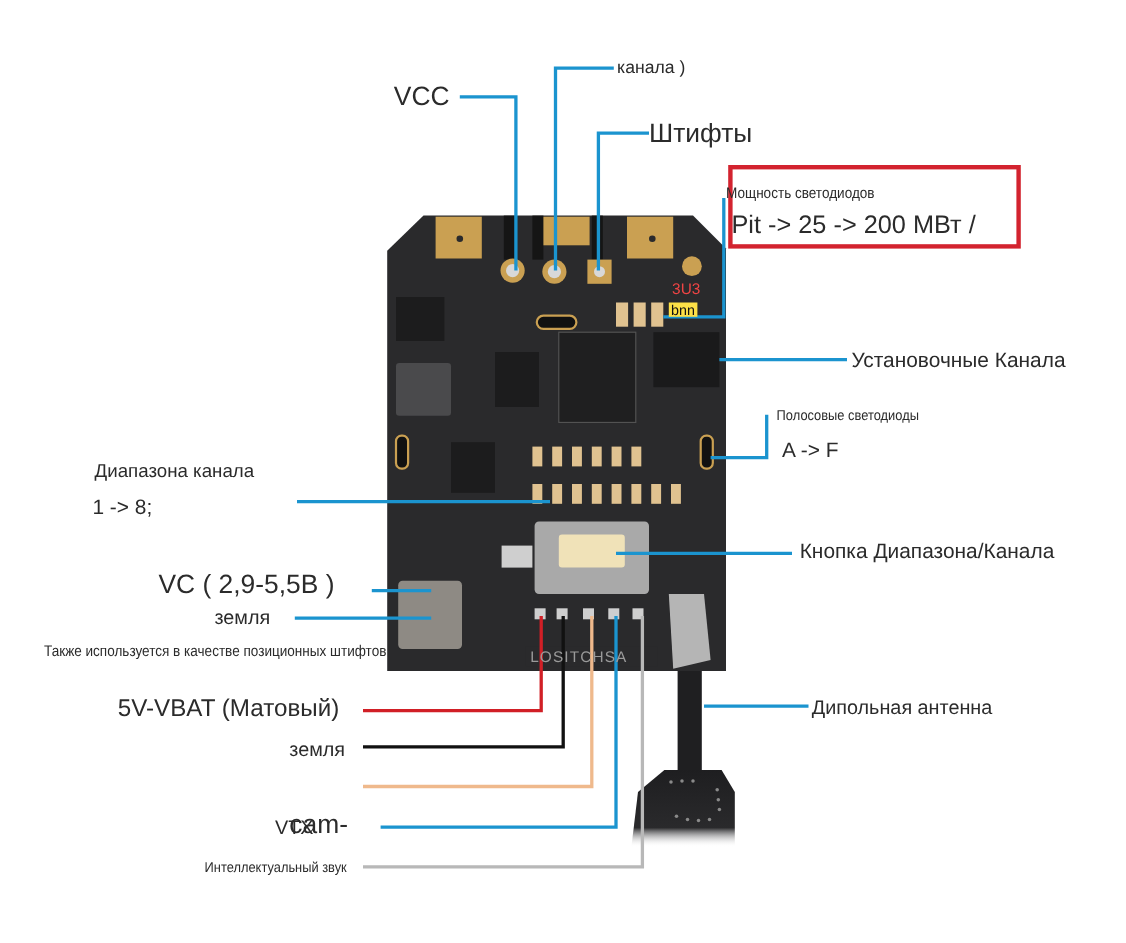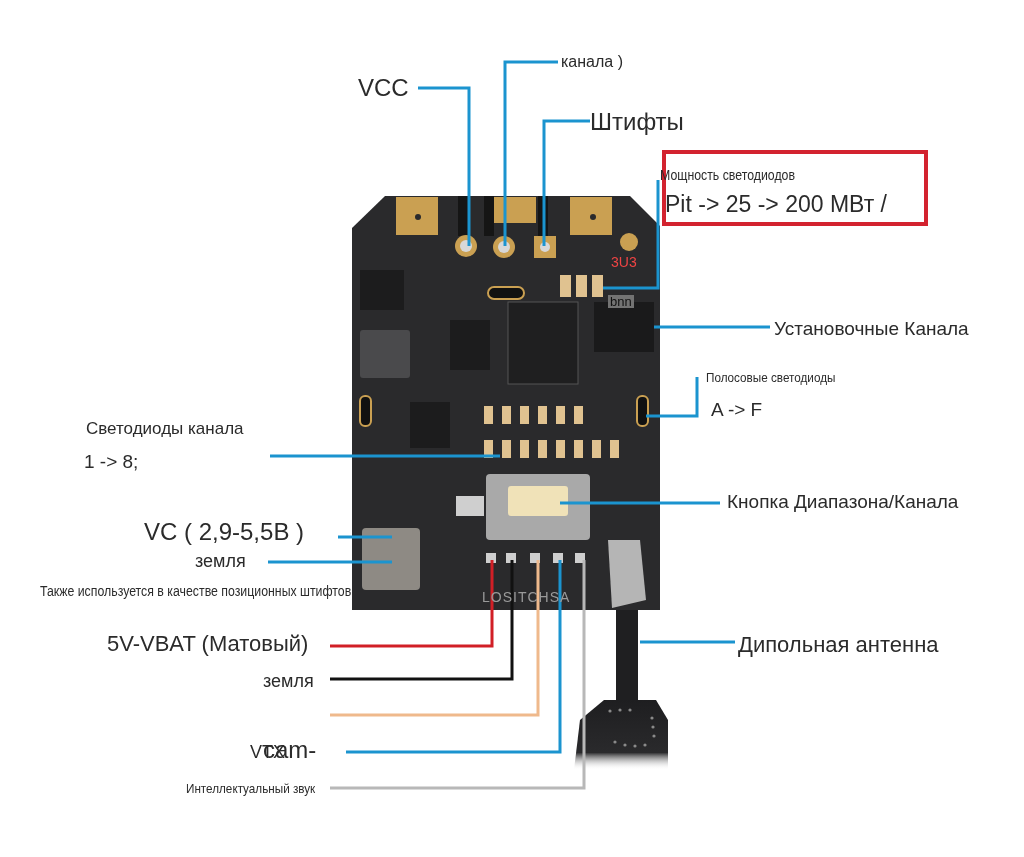--- a/index.html
+++ b/index.html
@@ -143,30 +143,30 @@
 <div class="red-box"></div>
 
 <div class="lbl big" style="left:358px;top:76px;">VCC</div>
 <div class="lbl sm" style="left:561px;top:54px;">канала )</div>
 <div class="lbl big" style="left:590px;top:110px;">Штифты</div>
 
 <div class="lbl xs2" style="left:660px;top:168px;">Мощность светодиодов</div>
 <div class="lbl big" style="left:665px;top:193px;font-size:23px;">Pit -&gt; 25 -&gt; 200 МВт /</div>
 
 <div class="lbl" style="left:611px;top:255px;font-size:14px;color:#ef4444;">3U3</div>
-<div class="lbl" style="left:608px;top:275px;font-size:13px;color:#111;background:#737373;padding:0 2px;margin-top:20px;">bnn</div>
+<div class="lbl" style="left:608px;top:275px;font-size:13px;color:#111;background:#fde047;padding:0 2px;">bnn</div>
 <div class="lbl" style="left:482px;top:590px;font-size:14px;color:#9a9a9a;letter-spacing:1px;">LOSITCHSA</div>
 
 <div class="lbl mid" style="left:774px;top:319px;">Установочные Канала</div>
 <div class="lbl xs" style="left:706px;top:371px;">Полосовые светодиоды</div>
 <div class="lbl mid" style="left:711px;top:400px;">A -&gt; F</div>
 <div class="lbl mid" style="left:727px;top:492px;">Кнопка Диапазона/Канала</div>
-<div class="lbl sm" style="left:738px;top:634px;font-size:22px;">Дипольная антенна</div>
+<div class="lbl sm" style="left:738px;top:634px;font-size:18px;">Дипольная антенна</div>
 
-<div class="lbl sm" style="left:86px;top:420px;font-size:17px;">Светодиоды канала</div>
+<div class="lbl sm" style="left:86px;top:420px;font-size:17px;">Диапазона канала</div>
 <div class="lbl mid" style="left:84px;top:452px;">1 -&gt; 8;</div>
 <div class="lbl big" style="left:144px;top:520px;">VC ( 2,9-5,5В )</div>
 <div class="lbl sm" style="left:195px;top:552px;font-size:18px;">земля</div>
 <div class="lbl xs2" style="left:40px;top:584px;">Также используется в качестве позиционных штифтов</div>
 
 <div class="lbl big" style="left:107px;top:633px;font-size:22px;">5V-VBAT (Матовый)</div>
 <div class="lbl sm" style="left:263px;top:672px;font-size:18px;">земля</div>
 <div class="lbl big" style="left:250px;top:703px;font-size:18px;margin-top:40px;">VTX</div>
 <div class="lbl big" style="left:263px;top:738px;font-size:24px;">cam-</div>
 <div class="lbl xs" style="left:186px;top:782px;">Интеллектуальный звук</div>

